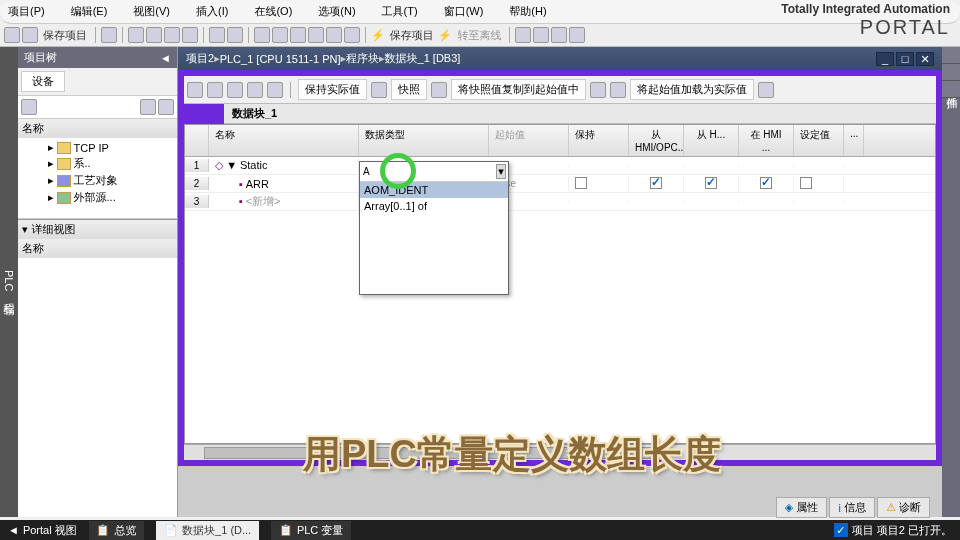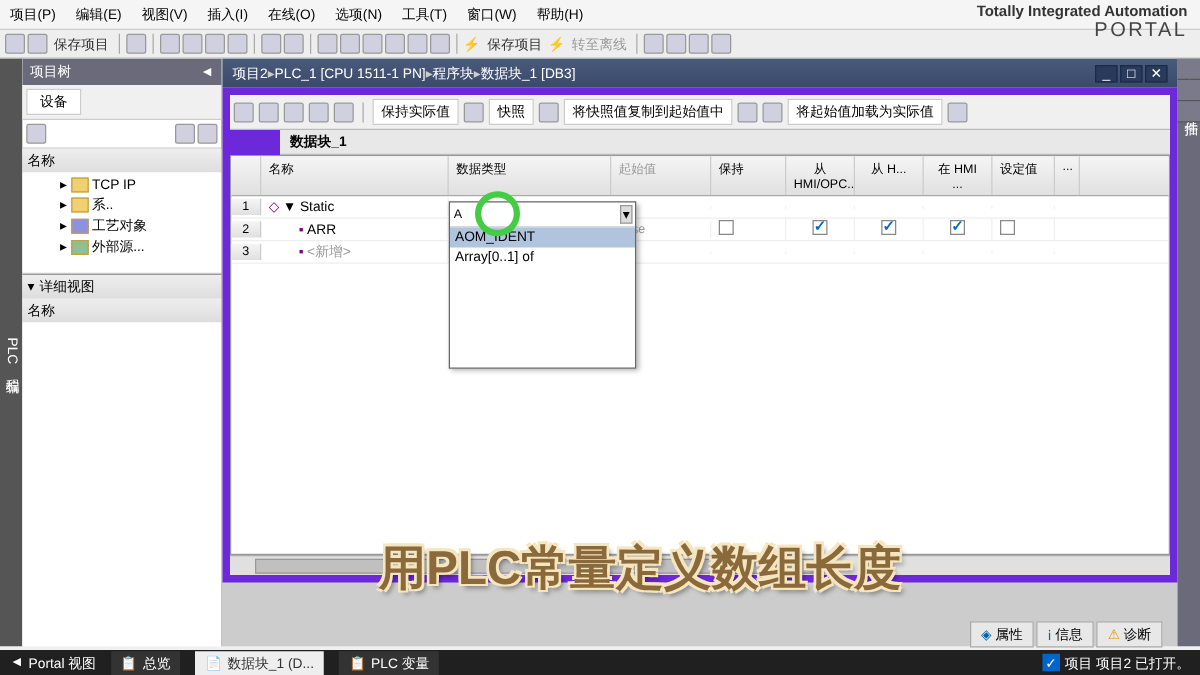--- a/index.html
+++ b/index.html
@@ -1,21 +1,21 @@
 <!DOCTYPE html>
 <html><head>
 <meta charset="utf-8">
 <style>
 * { margin: 0; padding: 0; box-sizing: border-box; font-family: "Microsoft YaHei", Arial, sans-serif; font-size: 11px; }
 body { background: #f0f0f0; width: 960px; height: 540px; overflow: hidden; position: relative; }
-.menubar { background: #f5f5f5; border-bottom: 1px solid #ccc; padding: 2px 4px; display: flex; gap: 8px; }
+.menubar { background: #f5f5f5; border-bottom: 1px solid #ccc; padding: 2px 4px; display: flex; gap: 18px; border-radius: 11px; }
 .menubar span { padding: 2px 4px; cursor: pointer; }
 .brand { position: absolute; right: 10px; top: 2px; text-align: right; color: #333; }
 .brand-title { font-size: 12px; font-weight: bold; }
-.brand-sub { font-size: 16px; color: #444; letter-spacing: 2px; }
+.brand-sub { font-size: 20px; color: #444; letter-spacing: 2px; }
 .toolbar { background: #eee; border-bottom: 1px solid #bbb; padding: 3px 4px; display: flex; gap: 2px; align-items: center; }
 .tb-icon { width: 16px; height: 16px; background: #d0d0e0; border: 1px solid #999; border-radius: 2px; }
 .tb-sep { width: 1px; height: 16px; background: #aaa; margin: 0 3px; }
 .tb-text { padding: 0 3px; color: #333; }
 .tb-disabled { color: #999; }
 .main-area { display: flex; height: calc(100% - 70px); }
 .left-tab { writing-mode: vertical-rl; background: #555; color: #fff; padding: 8px 2px; font-size: 11px; width: 18px; text-align: center; }
 .project-tree { width: 160px; background: #fff; border-right: 1px solid #999; display: flex; flex-direction: column; }
 .pt-header { background: #6a6a7a; color: #fff; padding: 3px 6px; display: flex; justify-content: space-between; align-items: center; }
 .pt-tabs { background: #f0f0f0; border-bottom: 1px solid #ccc; padding: 3px; }

